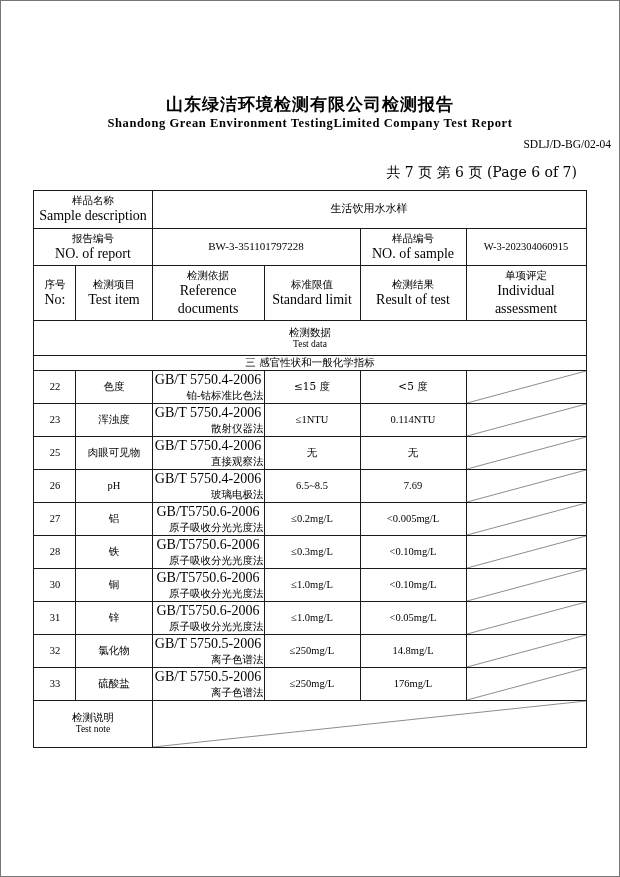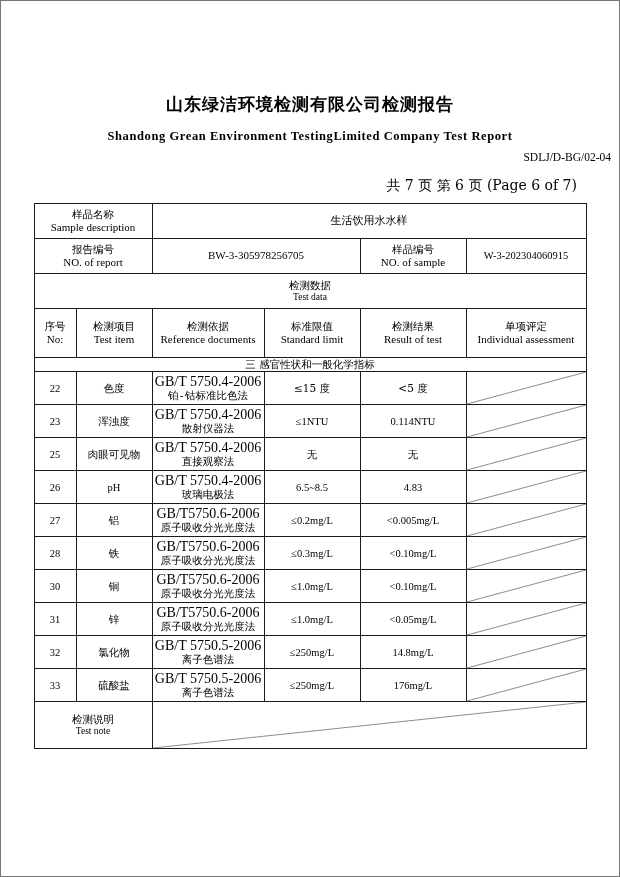--- a/index.html
+++ b/index.html
@@ -37,21 +37,20 @@
     font-size: 17px;
     letter-spacing: 1px;
     margin-top: 66px;
   }
   .title-en {
     text-align: center;
     font-family: "Liberation Serif", serif;
     font-weight: bold;
     font-size: 12.5px;
     letter-spacing: 0.6px;
-    margin-top: 13px;
   }
   .doc-code {
     text-align: right;
     font-family: "Liberation Serif", serif;
     font-size: 11.5px;
     margin-top: 7px;
   }
   .page-count {
     text-align: right;
     font-size: 14px;
@@ -72,32 +71,32 @@
     text-align: center;
     font-size: 10.5px;
     line-height: 1.25;
   }
   .cell {
     padding: 3px 2px;
   }
   .zh { font-family: "DejaVu Serif", serif; }
   .en { font-family: "Liberation Serif", serif; }
   .two-line .zh { display: block; font-size: 10.5px; }
-  .two-line .en { display: block; font-size: 11px; }
+  .two-line .en { display: block; font-size: 14px; }
   .hdr-cell { height: 34px; }
   .group-row td {
     text-align: left;
     font-family: "DejaVu Serif", serif;
     font-size: 11px;
     padding: 4px 0 4px 14px;
   }
   .data-row td { height: 32px; }
   .twoline-cell span { display: block; }
   .twoline-cell .l1 { font-family: "Liberation Serif", serif; font-size: 14px; }
-  .twoline-cell .l2 { font-family: Liberation Mono, monospace; font-size: 10.5px; }
+  .twoline-cell .l2 { font-family: Liberation Serif, serif; font-size: 10.5px; text-align: right; }
   .num { font-family: "Liberation Serif", serif; font-size: 10.5px; }
   .valzh { font-family: "DejaVu Serif", serif; font-size: 10.5px; }
   .assess-cell {
     position: relative;
     overflow: hidden;
   }
   .slash {
     position: absolute;
     left: 0; top: 0;
     width: 100%; height: 100%;
@@ -143,81 +142,81 @@
       </tr>
 
       <tr>
         <td colspan="2" class="hdr-cell">
           <div class="cell two-line">
             <span class="zh">报告编号</span>
             <span class="en">NO. of report</span>
           </div>
         </td>
         <td colspan="2">
-          <div class="cell en" style="font-size:11px">BW-3-305978256705</div>
+          <div class="cell en" style="font-size:11px">BW-3-351101797228</div>
         </td>
         <td>
           <div class="cell two-line">
             <span class="zh">样品编号</span>
             <span class="en">NO. of sample</span>
           </div>
         </td>
         <td>
           <div class="cell en" style="font-size:10.5px">W-3-202304060915</div>
+        </td>
+      </tr>
+
+      <tr>
+        <td style="height:48px">
+          <div class="cell two-line">
+            <span class="zh">序号</span>
+            <span class="en">No:</span>
+          </div>
+        </td>
+        <td>
+          <div class="cell two-line">
+            <span class="zh">检测项目</span>
+            <span class="en">Test item</span>
+          </div>
+        </td>
+        <td>
+          <div class="cell two-line">
+            <span class="zh">检测依据</span>
+            <span class="en">Reference documents</span>
+          </div>
+        </td>
+        <td>
+          <div class="cell two-line">
+            <span class="zh">标准限值</span>
+            <span class="en">Standard limit</span>
+          </div>
+        </td>
+        <td>
+          <div class="cell two-line">
+            <span class="zh">检测结果</span>
+            <span class="en">Result of test</span>
+          </div>
+        </td>
+        <td>
+          <div class="cell two-line">
+            <span class="zh">单项评定</span>
+            <span class="en">Individual assessment</span>
+          </div>
         </td>
       </tr>
 
       <tr>
         <td colspan="6" class="hdr-cell">
           <div class="cell">
             <span class="test-data-zh">检测数据</span>
             <span class="test-data-en">Test data</span>
           </div>
         </td>
       </tr>
 
-      <tr>
-        <td style="height:48px">
-          <div class="cell two-line">
-            <span class="zh">序号</span>
-            <span class="en">No:</span>
-          </div>
-        </td>
-        <td>
-          <div class="cell two-line">
-            <span class="zh">检测项目</span>
-            <span class="en">Test item</span>
-          </div>
-        </td>
-        <td>
-          <div class="cell two-line">
-            <span class="zh">检测依据</span>
-            <span class="en">Reference documents</span>
-          </div>
-        </td>
-        <td>
-          <div class="cell two-line">
-            <span class="zh">标准限值</span>
-            <span class="en">Standard limit</span>
-          </div>
-        </td>
-        <td>
-          <div class="cell two-line">
-            <span class="zh">检测结果</span>
-            <span class="en">Result of test</span>
-          </div>
-        </td>
-        <td>
-          <div class="cell two-line">
-            <span class="zh">单项评定</span>
-            <span class="en">Individual assessment</span>
-          </div>
-        </td>
-      </tr>
-
       <tr class="group-row">
         <td colspan="6">三  感官性状和一般化学指标</td>
       </tr>
 
       <tr class="data-row">
         <td class="num">22</td>
         <td class="valzh">色度</td>
         <td class="twoline-cell">
           <span class="l1">GB/T 5750.4-2006</span>
           <span class="l2">铂-钴标准比色法</span>
@@ -265,21 +264,21 @@
       </tr>
 
       <tr class="data-row">
         <td class="num">26</td>
         <td class="num">pH</td>
         <td class="twoline-cell">
           <span class="l1">GB/T 5750.4-2006</span>
           <span class="l2">玻璃电极法</span>
         </td>
         <td class="num">6.5~8.5</td>
-        <td class="num">4.83</td>
+        <td class="num">7.69</td>
         <td class="assess-cell">
           <svg class="slash" viewBox="0 0 100 100" preserveAspectRatio="none">
                 <line x1="0" y1="100" x2="100" y2="0" stroke="#1a1a1a" stroke-width="0.5" vector-effect="non-scaling-stroke"></line>
               </svg>
         </td>
       </tr>
 
       <tr class="data-row">
         <td class="num">27</td>
         <td class="valzh">铝</td>

